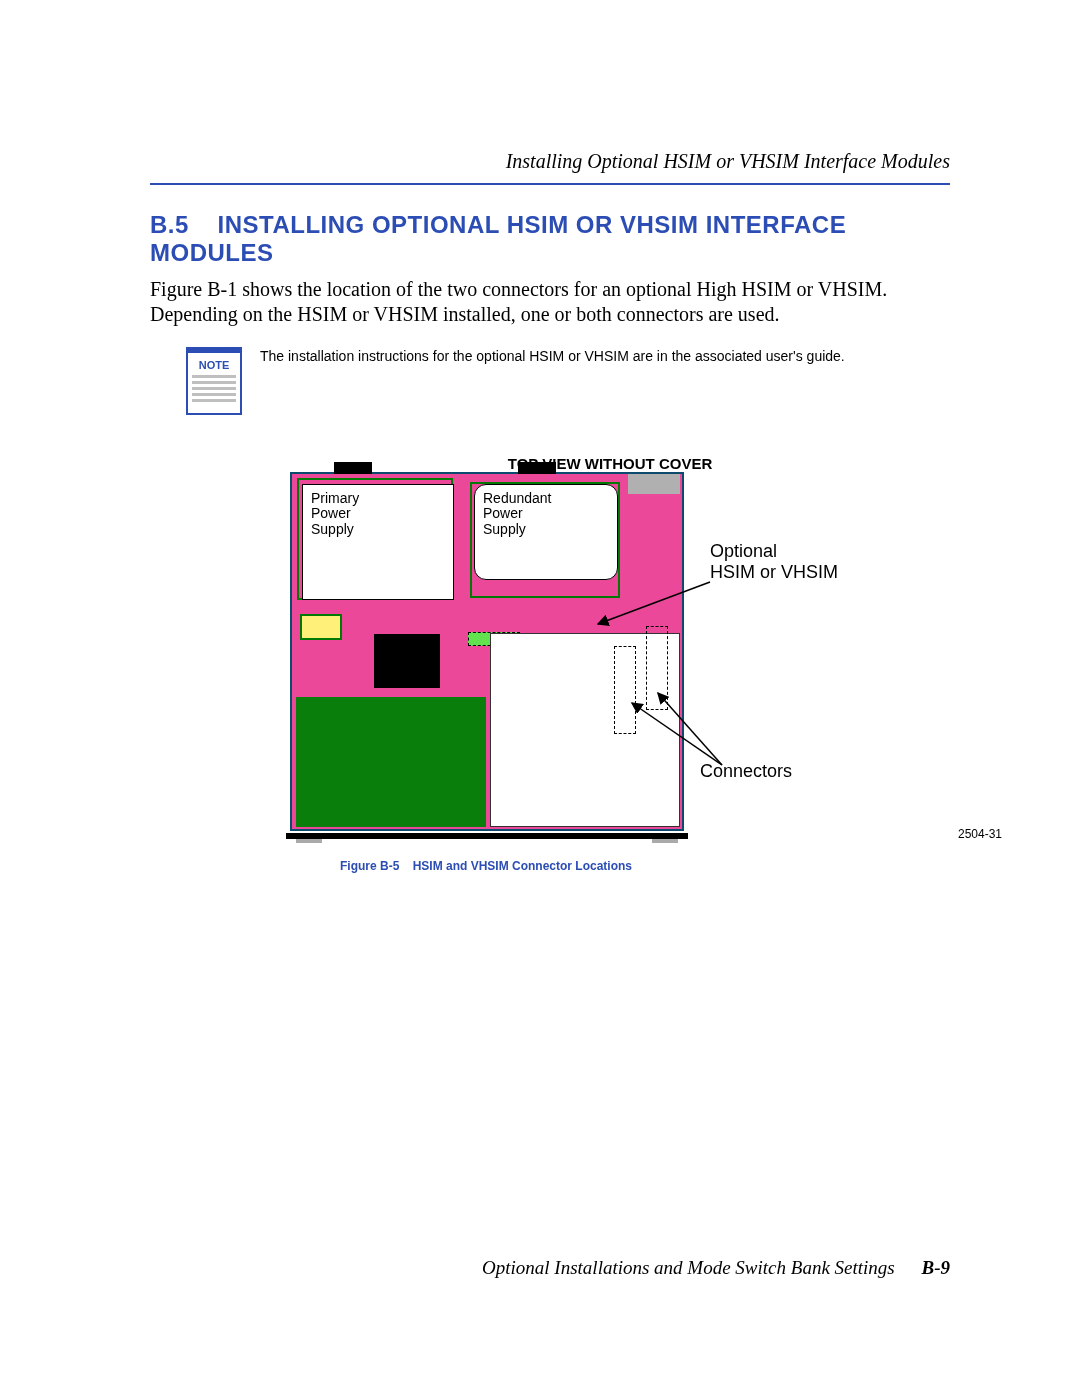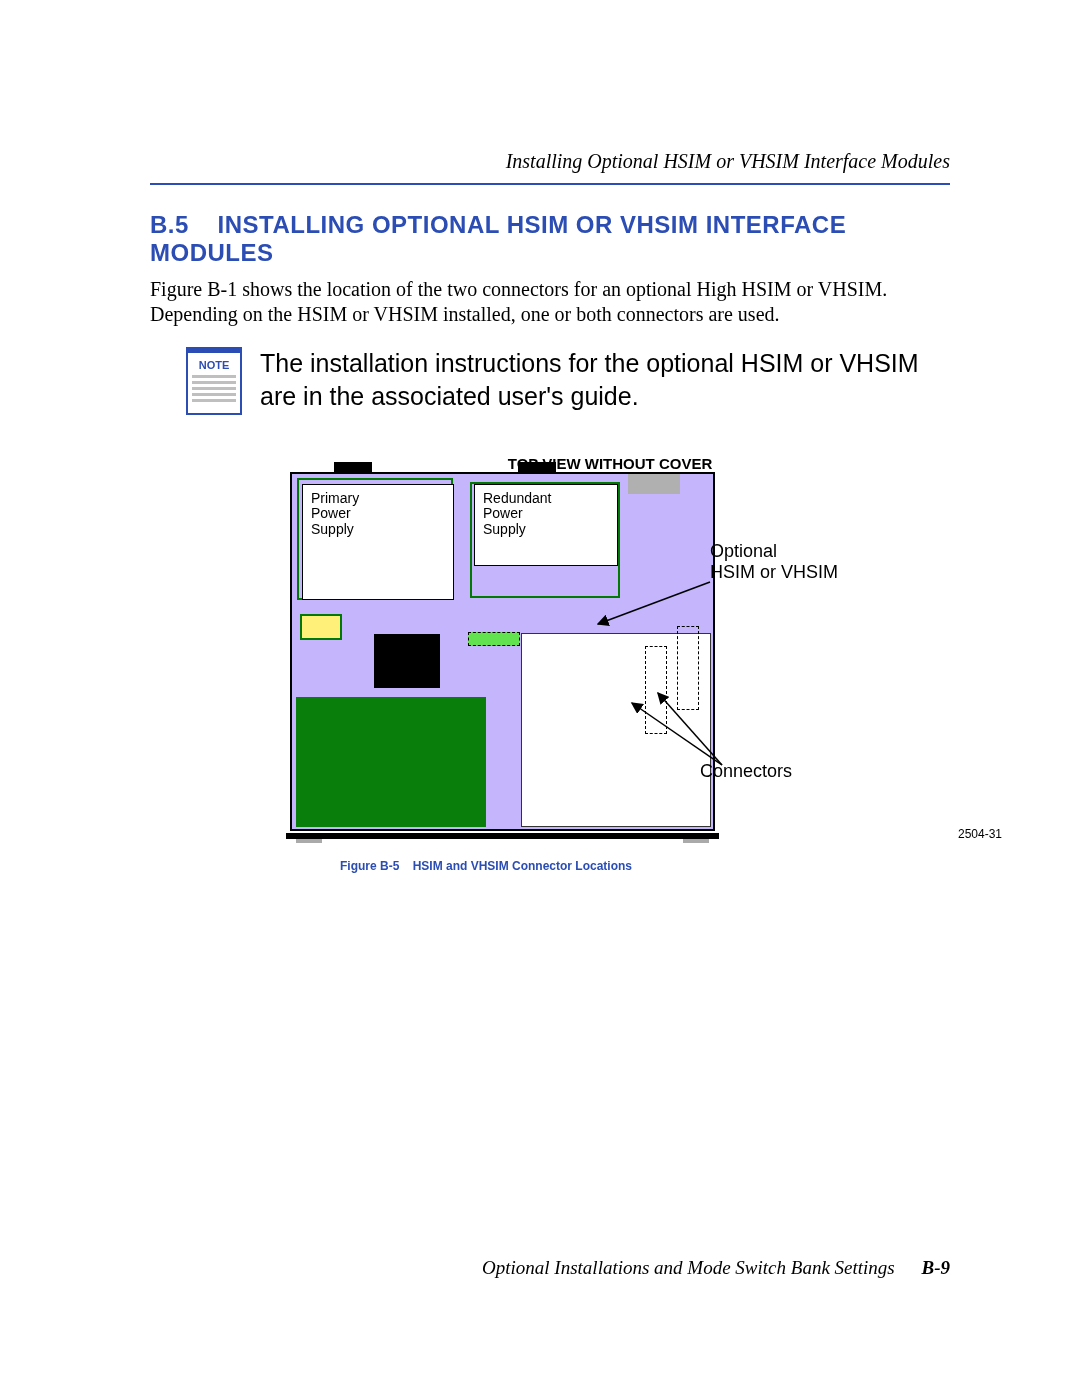--- a/index.html
+++ b/index.html
@@ -84,21 +84,21 @@
     display: flex;
     flex-direction: column;
     gap: 3px;
   }
   .note-lines div {
     height: 3px;
     background: #bfbfbf;
   }
   .note-text {
     font-family: Arial, Helvetica, sans-serif;
-    font-size: 25px;
+    font-size: 14px;
     line-height: 1.3;
     flex: 1;
   }
   .figure-area {
     position: relative;
     width: 640px;
     margin: 0 auto 0 140px;
     font-family: Arial, Helvetica, sans-serif;
   }
   .fig-top-label, .fig-front-label {
@@ -107,23 +107,22 @@
     text-align: center;
   }
   .fig-front-label {
     text-align: left;
     margin: 10px 0 6px 56px;
   }
   .board-outer {
     position: relative;
     width: 390px;
     height: 355px;
-    border: 2px solid #000000;
-    background: #c4b5fd;
-    padding-left: 31px;
+    border: 2px solid #0c4a6e;
+    background: #ec4899;
   }
   .ps-box {
     position: absolute;
     background: #fff;
     border: 1px solid #000;
     box-sizing: border-box;
   }
   .ps-primary-shadow {
     position: absolute;
     width: 156px;
@@ -136,21 +135,21 @@
   .ps-redundant-shadow {
     position: absolute;
     width: 150px;
     height: 116px;
     top: 8px;
     left: 178px;
     border: 2px solid #027902;
     box-sizing: border-box;
   }
   .ps-primary { top: 10px; left: 10px; width: 152px; height: 116px; }
-  .ps-redundant { top: 10px; left: 182px; width: 144px; height: 82px; }
+  .ps-redundant { top: 10px; left: 182px; width: 144px; height: 96px; border-radius: 12px; }
   .ps-label {
     position: absolute;
     top: 6px; left: 8px;
     font-size: 14px;
     line-height: 1.1;
   }
   .black-tab {
     position: absolute;
     background: #000;
   }

